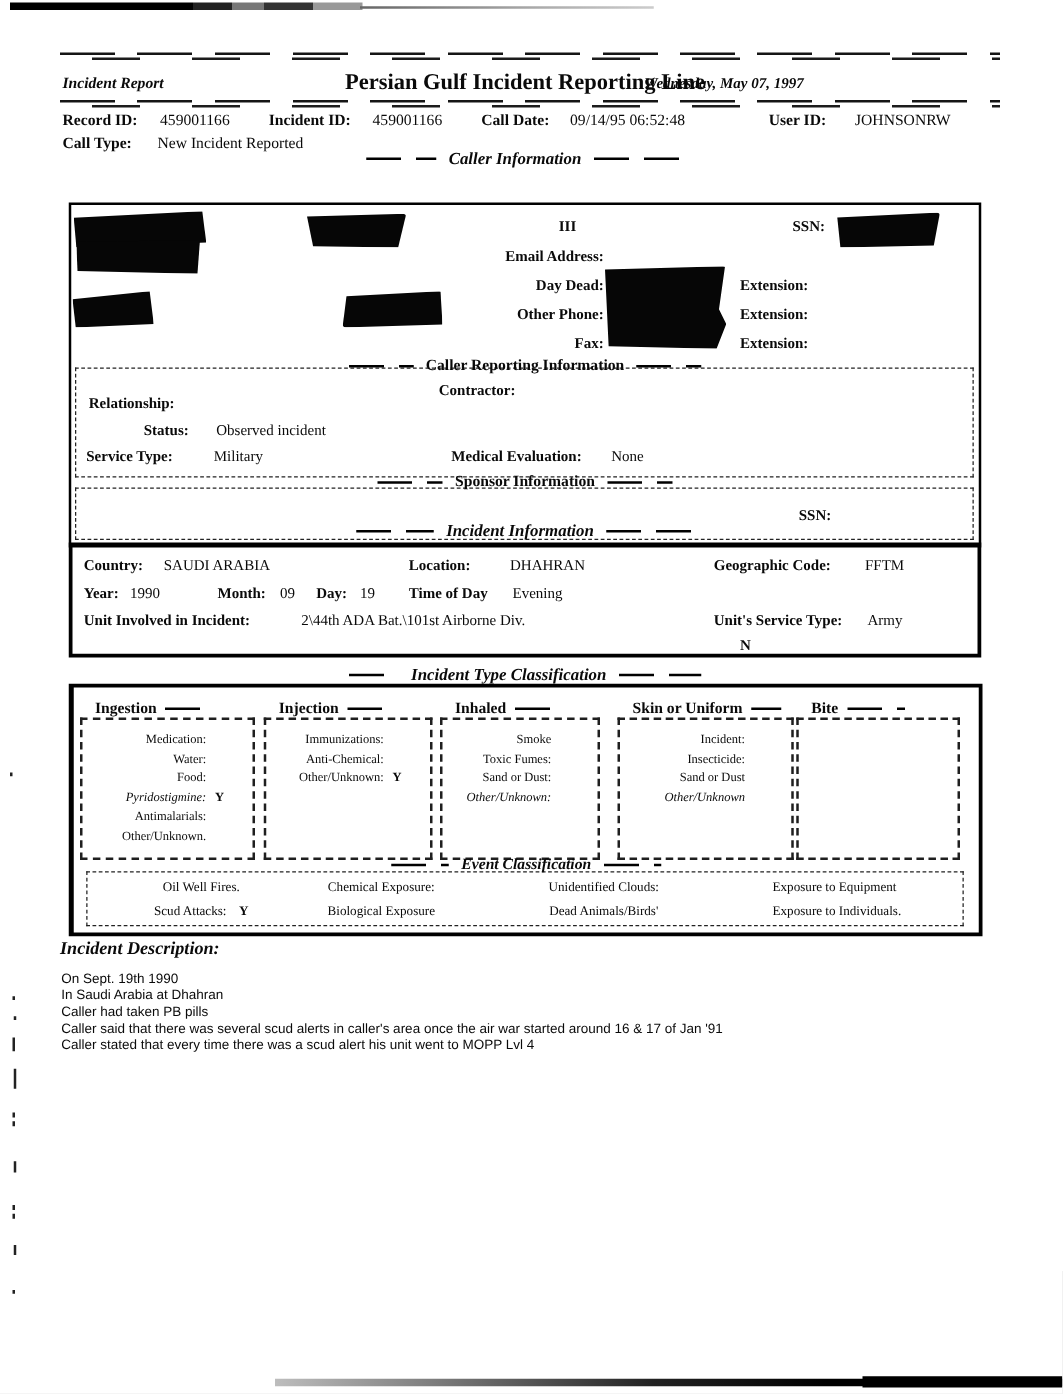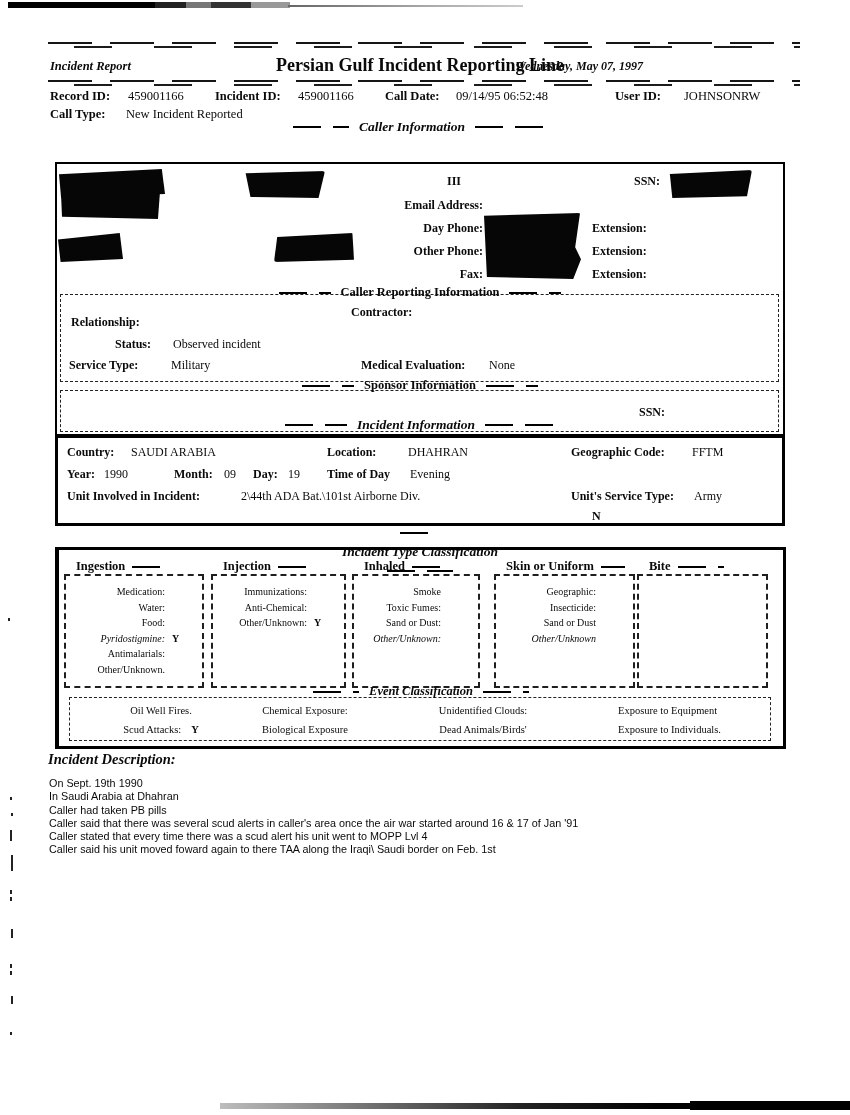--- a/index.html
+++ b/index.html
@@ -101,21 +101,21 @@
     <div class="redact" style="left:187px;top:7px;width:81px;height:27px;clip-path:polygon(2% 8%,100% 0,92% 100%,8% 96%);"></div>
     <div class="redact" style="left:1px;top:69px;width:65px;height:29px;clip-path:polygon(0 22%,95% 0,100% 90%,4% 100%);"></div>
     <div class="redact" style="left:217px;top:69px;width:80px;height:29px;clip-path:polygon(4% 14%,98% 0,100% 92%,0 100%);"></div>
     <div class="redact" style="left:612px;top:6px;width:83px;height:28px;clip-path:polygon(1% 14%,100% 0,94% 94%,4% 100%);"></div>
     <div class="redact" style="left:427px;top:49px;width:97px;height:66px;clip-path:polygon(0 4%,99% 0,94% 52%,100% 70%,92% 100%,3% 97%);"></div>
 
     <span class="abs b" style="left:390px;top:10px;font-size:12px;">III</span>
     <span class="abs b" style="left:577px;top:10px;font-size:12px;">SSN:</span>
 
     <span class="abs b" style="right:300px;top:34px;font-size:12px;">Email Address:</span>
-    <span class="abs b" style="right:300px;top:57px;font-size:12px;">Day Phone:</span>
+    <span class="abs b" style="right:300px;top:57px;font-size:12px;">Day Dead:</span>
     <span class="abs b" style="right:300px;top:80px;font-size:12px;">Other Phone:</span>
     <span class="abs b" style="right:300px;top:103px;font-size:12px;">Fax:</span>
 
     <span class="abs b" style="left:535px;top:57px;font-size:12px;">Extension:</span>
     <span class="abs b" style="left:535px;top:80px;font-size:12px;">Extension:</span>
     <span class="abs b" style="left:535px;top:103px;font-size:12px;">Extension:</span>
 
     <div class="abs sec-title" style="left:153px;top:121px;width:420px;font-size:12.5px;background:transparent;z-index:2;">
       <span class="flank" style="width:52px;"></span>
       <span class="t" style="font-style:normal;font-weight:bold;">Caller Reporting Information</span>
@@ -166,21 +166,21 @@
     <span class="abs" style="left:352px;top:30px;">Evening</span>
 
     <span class="abs b" style="left:9px;top:52px;">Unit Involved in Incident:</span>
     <span class="abs" style="left:183px;top:52px;">2\44th ADA Bat.\101st Airborne Div.</span>
     <span class="abs b" style="left:513px;top:52px;">Unit's Service Type:</span>
     <span class="abs" style="left:636px;top:52px;">Army</span>
 
     <span class="abs b" style="left:534px;top:72px;">N</span>
   </div>
 
-  <div class="abs sec-title" style="left:225px;top:532px;width:390px;font-size:13.5px;flex-direction:column;">
+  <div class="abs sec-title" style="left:225px;top:532px;width:390px;font-size:13.5px;">
     <span class="flank" style="width:40px;"></span>
     <span class="t">Incident Type Classification</span>
     <span class="flank" style="width:66px;"></span>
   </div>
 
   <div class="abs" style="left:55px;top:547px;width:724px;height:196px;border:3px solid #000;border-left-width:4px;">
 
     <div class="cls-box" style="left:5px;top:24px;width:136px;height:110px;">
       <div class="cls-title">
         <span>Ingestion</span>
@@ -260,21 +260,21 @@
       </div>
     </div>
 
     <div class="cls-box" style="left:435px;top:24px;width:137px;height:110px;">
       <div class="cls-title">
         <span>Skin or Uniform</span>
           <span class="flank" style="width:24px;"></span>
       </div>
       <div class="cls-fields">
         <div class="frow">
-            <span>Geographic:</span>
+            <span>Incident:</span>
             <span class="fv"></span>
           </div>
         <div class="frow">
             <span>Insecticide:</span>
             <span class="fv"></span>
           </div>
         <div class="frow">
             <span>Sand or Dust</span>
             <span class="fv"></span>
           </div>
@@ -317,21 +317,20 @@
     </div>
   </div>
 
   <div class="abs b i" style="left:48px;top:751px;font-size:14.5px;">Incident Description:</div>
   <div class="abs sans" style="left:49px;top:777px;width:760px;font-size:10.8px;line-height:13.3px;">
     <div>On Sept. 19th 1990</div>
     <div>In Saudi Arabia at Dhahran</div>
     <div>Caller had taken PB pills</div>
     <div>Caller said that there was several scud alerts in caller's area once the air war started around 16 &amp; 17 of Jan '91</div>
     <div>Caller stated that every time there was a scud alert his unit went to MOPP Lvl 4</div>
-    <div>Caller said his unit moved foward again to there TAA along the Iraqi\ Saudi border on Feb. 1st</div>
   </div>
 
   <div class="mark" style="left:10px;top:797px;width:2px;height:3px;"></div>
   <div class="mark" style="left:11px;top:813px;width:2px;height:3px;"></div>
   <div class="mark" style="left:10px;top:830px;width:2px;height:11px;"></div>
   <div class="mark" style="left:11px;top:855px;width:2px;height:16px;"></div>
   <div class="mark" style="left:10px;top:890px;width:2px;height:4px;"></div>
   <div class="mark" style="left:10px;top:897px;width:2px;height:4px;"></div>
   <div class="mark" style="left:11px;top:929px;width:2px;height:9px;"></div>
   <div class="mark" style="left:10px;top:964px;width:2px;height:4px;"></div>

